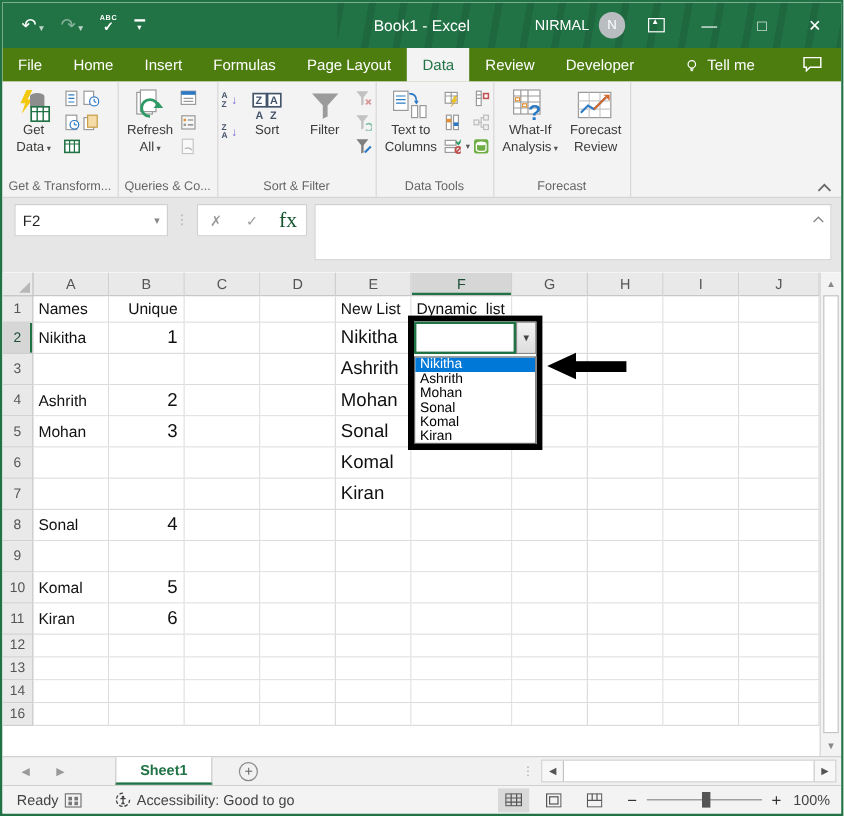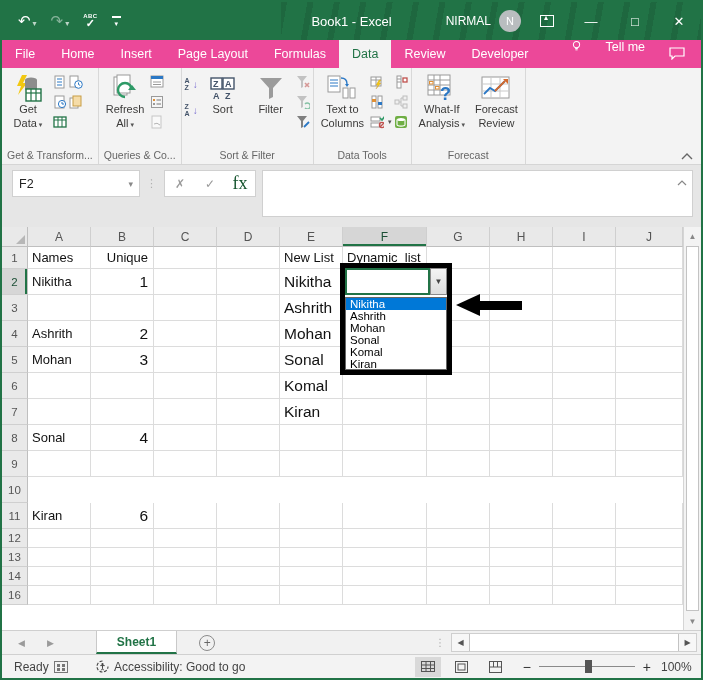--- a/index.html
+++ b/index.html
@@ -24,24 +24,24 @@
   .win-title { position:absolute; left:0; right:0; text-align:center; font-size:13px; z-index:1; }
   .user-cluster { position:absolute; right:180px; display:flex; align-items:center; gap:8px; z-index:2; }
   .user-name { font-size:12px; }
   .avatar { width:22px; height:22px; border-radius:50%; background:#b9bdbf; color:#fff; font-size:11px; display:flex; align-items:center; justify-content:center; }
   .win-buttons { position:absolute; right:0; top:0; height:38px; display:flex; z-index:2; }
   .win-btn { width:44px; height:38px; display:flex; align-items:center; justify-content:center; font-size:13px; color:#fff; cursor:default; }
   .rdo-icon { width:14px; height:12px; border:1px solid #fff; position:relative; }
   .rdo-icon:before { content:"▴"; position:absolute; left:3px; top:-3px; font-size:8px; }
 
   
-  .tabrow { height:28px; background:#ec4899; display:flex; align-items:stretch; color:#fff; flex:0 0 28px; position:relative; }
+  .tabrow { height:28px; background:#4d7c0f; display:flex; align-items:stretch; color:#fff; flex:0 0 28px; position:relative; }
   .tab { padding:0 13px; display:flex; align-items:center; font-size:12.5px; cursor:default; }
   .tab.active { background:#f3f3f3; color:#217346; }
-  .tellme { display:flex; align-items:flex-start; gap:23px; padding:0 12px; font-size:12.5px; margin-left:18px; }
+  .tellme { display:flex; align-items:center; gap:7px; padding:0 12px; font-size:12.5px; margin-left:18px; }
   .bulb { width:11px; height:11px; }
   .comment-bubble { position:absolute; right:16px; top:7px; width:16px; height:13px; }
 
   
   .ribbon { height:97px; background:#f3f3f3; border-bottom:1px solid #d5d5d5; display:flex; flex:0 0 97px; position:relative; font-size:11px; color:#3b3a39; }
   .rgroup { display:flex; flex-direction:column; border-right:1px solid #d8d8d8; padding:2px 3px 0 3px; }
   .rgroup-body { display:flex; align-items:flex-start; flex:1; gap:2px; }
   .rgroup-label { text-align:center; font-size:10.5px; color:#666; padding:1px 2px 3px 2px; white-space:nowrap; }
   .bigbtn { display:flex; flex-direction:column; align-items:center; justify-content:flex-start; padding:3px 4px 1px 4px; min-width:46px; cursor:default; }
   .bigbtn .txt { line-height:1.25; text-align:center; white-space:nowrap; }
@@ -162,22 +162,22 @@
       <span class="win-btn">
           <span>✕</span>
         </span>
     </div>
   </div>
 
   <div class="tabrow">
     <div class="tab">File</div>
     <div class="tab">Home</div>
     <div class="tab">Insert</div>
+    <div class="tab">Formulas</div>
     <div class="tab">Page Layout</div>
-    <div class="tab">Formulas</div>
     <div class="tab active">Data</div>
     <div class="tab">Review</div>
     <div class="tab">Developer</div>
     <div class="tellme">
       <svg class="bulb" viewBox="0 0 12 12">
           <circle cx="6" cy="5" r="3.4" fill="none" stroke="#fff" stroke-width="1.1"></circle>
           <rect x="4.6" y="8.6" width="2.8" height="1.4" fill="#fff"></rect>
           <line x1="4.8" y1="10.8" x2="7.2" y2="10.8" stroke="#fff" stroke-width="0.9"></line>
         </svg>
       <span>Tell me</span>
@@ -632,21 +632,21 @@
           <div class="cell num big" style="width: 63px;"></div>
           <div class="cell" style="width: 63px;"></div>
           <div class="cell" style="width: 63px;"></div>
           <div class="cell big" style="width: 63px;"></div>
           <div class="cell" style="width: 84px;"></div>
           <div class="cell" style="width: 63px;"></div>
           <div class="cell" style="width: 63px;"></div>
           <div class="cell" style="width: 63px;"></div>
           <div class="cell" style="width: 67px;"></div>
         </div>
-        <div class="grow" style="height: 26px; flex-direction: column;">
+        <div class="grow" style="height: 26px;">
           <div class="rowhdr">10</div>
           <div class="cell" style="width: 63px;">Komal</div>
           <div class="cell num big" style="width: 63px;">5</div>
           <div class="cell" style="width: 63px;"></div>
           <div class="cell" style="width: 63px;"></div>
           <div class="cell big" style="width: 63px;"></div>
           <div class="cell" style="width: 84px;"></div>
           <div class="cell" style="width: 63px;"></div>
           <div class="cell" style="width: 63px;"></div>
           <div class="cell" style="width: 63px;"></div>

